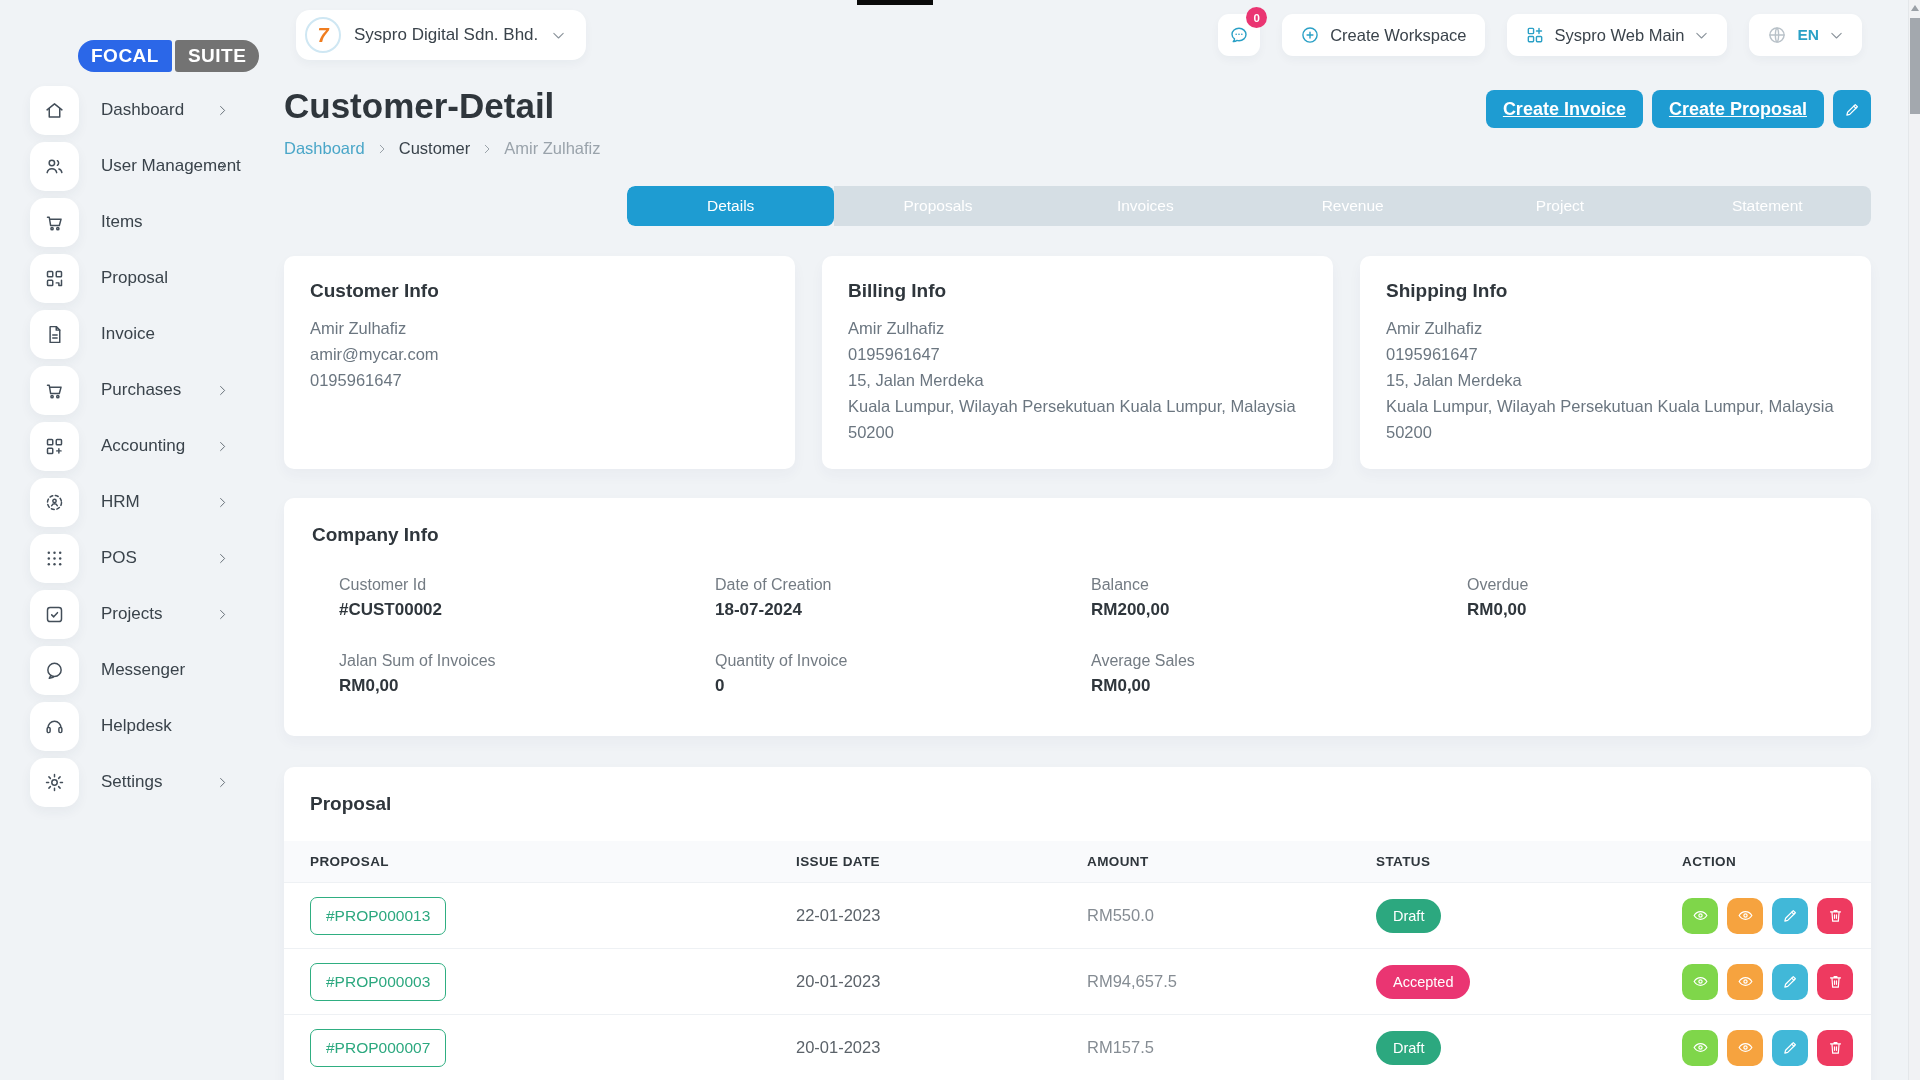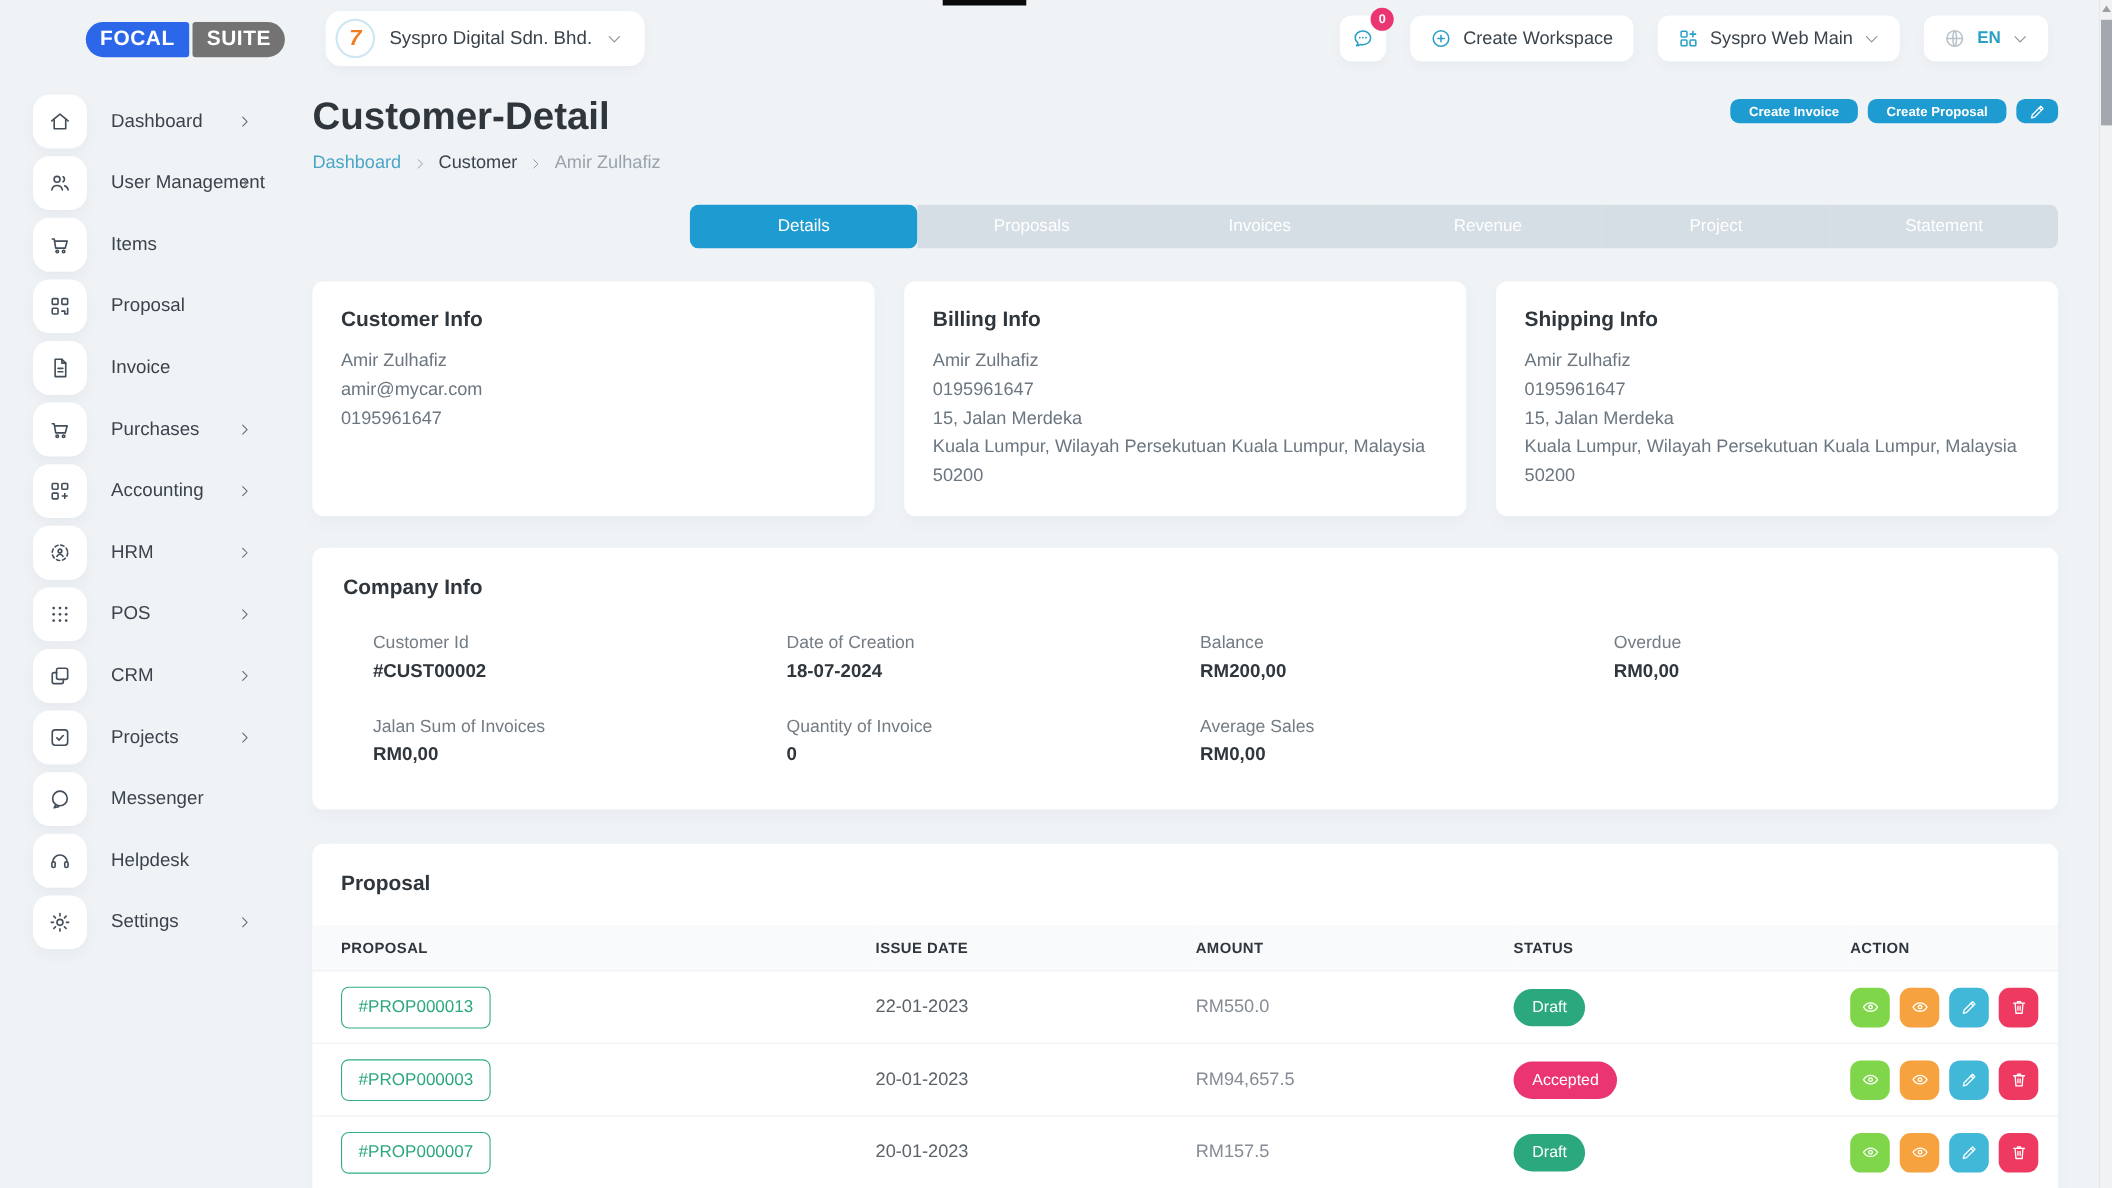--- a/index.html
+++ b/index.html
@@ -4,21 +4,21 @@
 <style>
   * { box-sizing: border-box; margin: 0; padding: 0; }
   html,body { width:1920px; height:1080px; }
   body {
     font-family: "Liberation Sans", "DejaVu Sans", sans-serif;
     background:#f0f3f6; color:#343b41; overflow:hidden; position:relative;
   }
   
   .strip { position:absolute; left:857px; top:0; width:76px; height:5px; background:#0a0a0a; z-index:60; }
   .topbar { position:absolute; top:0; left:0; right:12px; height:70px; }
-  .logo { position:absolute; left:78px; top:20px; display:flex; font-weight:700; font-size:19px; letter-spacing:.5px; }
+  .logo { position:absolute; left:78px; top:40px; display:flex; font-weight:700; font-size:19px; letter-spacing:.5px; }
   .logo span { color:#fff; padding:5px 13px; }
   .logo .focal { background:#2b67e8; border-radius:16px 3px 3px 16px; margin-right:3px; }
   .logo .suite { background:#737373; border-radius:3px 16px 16px 3px; }
   .workspace-pill { position:absolute; left:296px; top:10px; height:50px; background:#fff; border-radius:14px;
     display:flex; align-items:center; gap:13px; padding:0 20px 0 9px; cursor:pointer; box-shadow:0 4px 10px rgba(30,50,80,.04); }
   .ws-avatar { width:36px; height:36px; border-radius:50%; border:2px solid #cfe7f3; display:flex; align-items:center; justify-content:center;
     color:#f07d1f; font-weight:700; font-size:20px; font-style:italic; background:#fff; }
   .ws-label { font-size:17px; color:#3a434b; }
   .chev { color:#8a939b; display:inline-flex; }
   .chev svg { width:15px; height:15px; }
@@ -42,22 +42,22 @@
   
   .main { position:absolute; left:284px; top:70px; width:1587px; }
   .page-head { display:flex; justify-content:space-between; align-items:flex-start; margin-top:16px; }
   .page-title { font-size:35px; font-weight:600; color:#2f363c; }
   .breadcrumb { margin-top:13px; display:flex; align-items:center; gap:11px; font-size:16.5px; }
   .bc-link { color:#4aa6c8; cursor:pointer; }
   .bc-current { color:#3a434b; cursor:pointer; }
   .bc-muted { color:#9aa3ab; }
   .bc-sep { color:#8a939b; display:flex; } .bc-sep svg { width:12px; height:12px; }
   .head-actions { display:flex; gap:9px; margin-top:4px; }
-  .btn-primary { background:#1e9cd2; color:#fff; border:none; border-radius:8px; height:22px; padding:0 17px;
-    font-size:12px; font-weight:600; font-family:inherit; cursor:pointer; }
+  .btn-primary { background:#1e9cd2; color:#fff; border:none; border-radius:8px; height:38px; padding:0 17px;
+    font-size:18px; font-weight:600; font-family:inherit; cursor:pointer;text-decoration:underline; }
   .btn-icon { width:38px; padding:0; display:flex; align-items:center; justify-content:center; }
   .btn-icon svg { width:17px; height:17px; }
   
   .tabs-row { display:flex; justify-content:flex-end; margin-top:28px; }
   .tabs { width:1244px; display:flex; border-radius:8px; overflow:hidden; }
   .tab { flex:1; height:40px; display:flex; align-items:center; justify-content:center; font-size:15.5px;
     background:#d5dee4; color:#fff; cursor:pointer; }
   .tab.active { background:#1e9cd2; border-radius:8px; font-weight:400; }
   
   .cards { display:flex; gap:27px; margin-top:30px; }
@@ -300,34 +300,20 @@
       <span class="side-label">POS</span>
       <span class="side-chev">
         <svg viewBox="0 0 24 24" fill="none" stroke="currentColor" stroke-width="1.7" stroke-linecap="round" stroke-linejoin="round">
           <path d="M8.5 4.5 16 12l-7.5 7.5"></path>
         </svg>
       </span>
     </div>
     <div class="side-item">
       <span class="side-icon">
         <svg viewBox="0 0 24 24" fill="none" stroke="currentColor" stroke-width="1.7" stroke-linecap="round" stroke-linejoin="round">
-          <rect x="8.5" y="4" width="11.5" height="11.5" rx="2"></rect>
-          <path d="M15.5 15.5v2.5a2 2 0 0 1-2 2H6a2 2 0 0 1-2-2V10.5a2 2 0 0 1 2-2h2.5"></path>
-        </svg>
-      </span>
-      <span class="side-label">CRM</span>
-      <span class="side-chev">
-        <svg viewBox="0 0 24 24" fill="none" stroke="currentColor" stroke-width="1.7" stroke-linecap="round" stroke-linejoin="round">
-          <path d="M8.5 4.5 16 12l-7.5 7.5"></path>
-        </svg>
-      </span>
-    </div>
-    <div class="side-item">
-      <span class="side-icon">
-        <svg viewBox="0 0 24 24" fill="none" stroke="currentColor" stroke-width="1.7" stroke-linecap="round" stroke-linejoin="round">
           <rect x="4" y="4" width="16" height="16" rx="3"></rect>
           <path d="M8.8 12.4l2.3 2.3 4.3-4.8"></path>
         </svg>
       </span>
       <span class="side-label">Projects</span>
       <span class="side-chev">
         <svg viewBox="0 0 24 24" fill="none" stroke="currentColor" stroke-width="1.7" stroke-linecap="round" stroke-linejoin="round">
           <path d="M8.5 4.5 16 12l-7.5 7.5"></path>
         </svg>
       </span>

